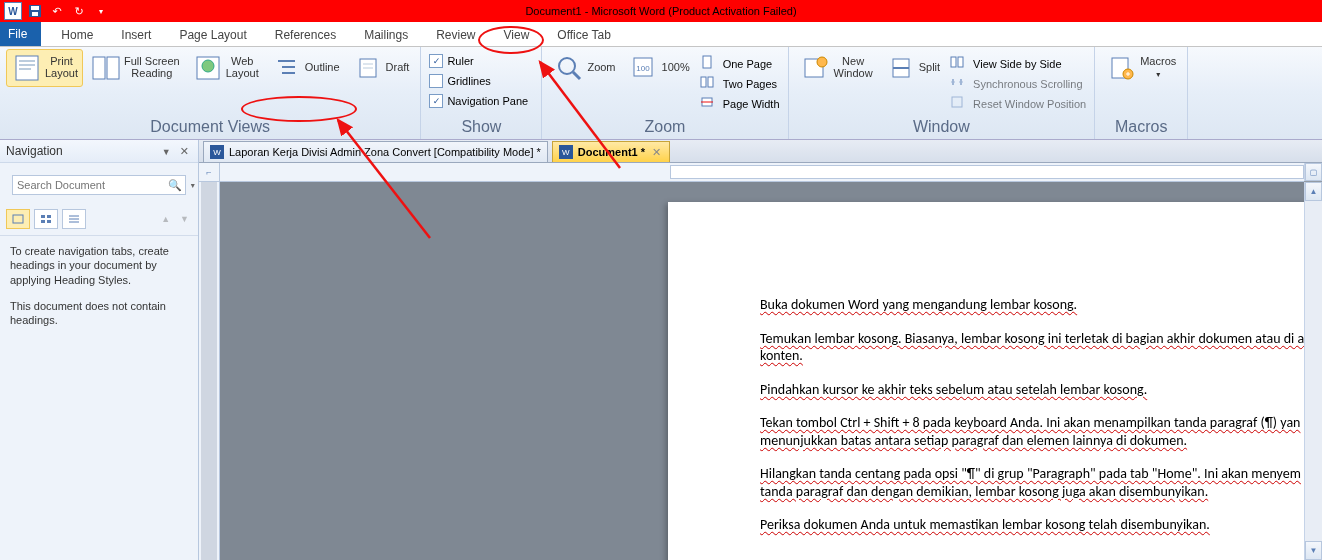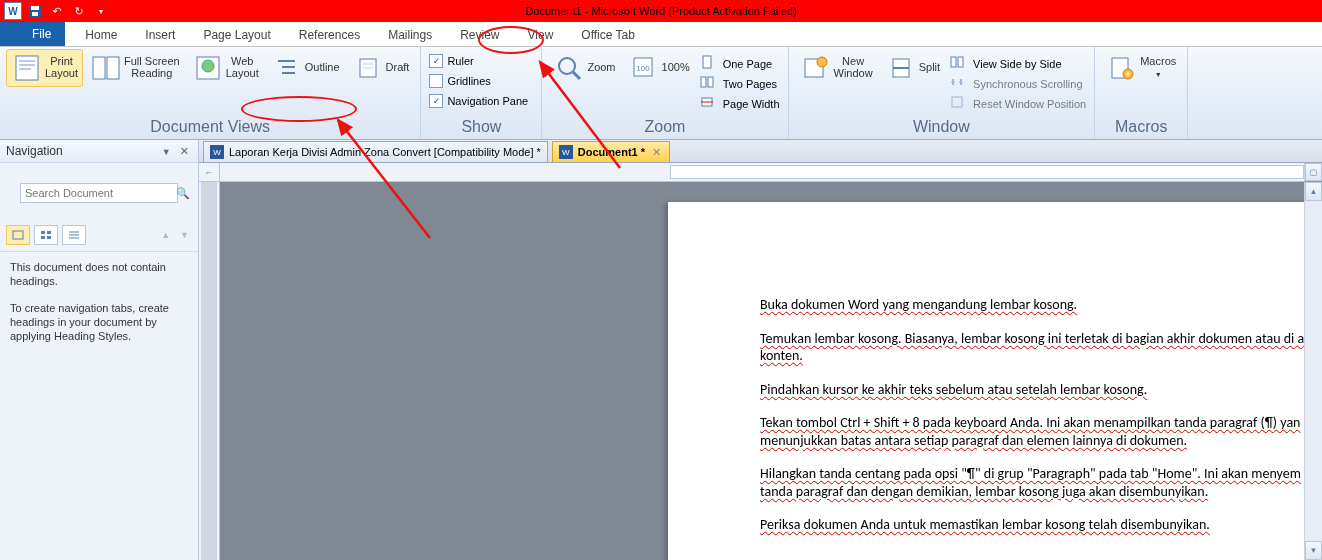--- a/index.html
+++ b/index.html
@@ -2,40 +2,40 @@
 <html><head>
 <meta charset="utf-8">
 <style>
 body{margin:0;font-family:"Segoe UI",Tahoma,sans-serif;font-size:11px;background:#fff;overflow:hidden;width:1322px;height:560px;position:relative}
 .title-bar{height:22px;background:red;display:flex;align-items:center;color:#000;position:relative}
 .qa{display:flex;align-items:center;gap:4px;padding-left:4px}
 .qa-box{width:16px;height:16px;background:#fff;border:1px solid #5b7fb5;display:flex;align-items:center;justify-content:center;color:#2a579a;font-weight:bold;font-size:10px}
 .qa-icon{width:18px;height:16px;display:flex;align-items:center;justify-content:center;color:#fff;cursor:pointer}
 .title-text{position:absolute;left:50%;transform:translateX(-50%);white-space:nowrap}
 .tabs{height:24px;display:flex;align-items:flex-end;background:#fff;border-bottom:1px solid #c5c5c5}
-.file-tab{background:#1a61ac;color:#fff;padding:4px 14px 4px 32px;font-size:12px;height:16px;display:flex;align-items:center;margin-right:6px;cursor:pointer}
+.file-tab{background:#1a61ac;color:#fff;padding:4px 14px 4px 8px;font-size:12px;height:16px;display:flex;align-items:center;margin-right:6px;cursor:pointer}
 .tab{padding:4px 14px;color:#444;cursor:pointer;font-size:12px}
 .ribbon{height:92px;background:linear-gradient(#f6f9fd,#e6eef8 50%,#dde7f3);border-bottom:1px solid #aac;display:flex}
 .group{border-right:1px solid #c5d3e8;padding:2px 6px 0 6px;display:flex;flex-direction:column;justify-content:space-between}
 .group-label{text-align:center;color:#5a6b87;padding-bottom:3px;font-size:16px}
 .group-body{display:flex;align-items:flex-start;gap:2px;flex:1}
 .big-btn{display:flex;flex-direction:row;align-items:center;justify-content:flex-start;padding:2px 4px;gap:2px;cursor:pointer;border:1px solid transparent;border-radius:3px;min-width:40px}
 .big-btn.active{border-color:#f0c858;background:#fdeeb3}
 .big-icon{width:32px;height:32px;display:flex;align-items:center;justify-content:center}
 .btn-label{text-align:center;line-height:1.05;font-size:11px;color:#333}
 .chk-row{display:flex;align-items:center;gap:4px;cursor:pointer;padding:1px 2px}
 .chk{width:12px;height:12px;border:1px solid #7a9cc6;background:#fff;display:flex;align-items:center;justify-content:center;font-size:9px;color:#2a579a}
 .small-btn{display:flex;align-items:flex-end;gap:8px;cursor:pointer;padding:1px 2px}
 .small-icon{width:16px;height:16px;display:flex;align-items:center;justify-content:center}
 .workspace{display:flex;height:420px}
 .nav-panel{width:198px;background:#eef3fa;border-right:1px solid #b7c7de;display:flex;flex-direction:column}
 .np-header{display:flex;align-items:center;justify-content:space-between;padding:4px 6px;background:linear-gradient(#f3f7fd,#e5edf8);border-bottom:1px solid #cdd9ea}
 .np-title{color:#333;font-size:12px}
 .np-ctrl{color:#666;cursor:pointer;padding:0 3px}
-.np-search{margin:20px;display:flex;border:1px solid #b7c7de;background:#fff;align-items:center}
+.np-search{margin:12px;display:flex;border:1px solid #b7c7de;background:#fff;align-items:center}
 .np-search input{border:0;outline:0;flex:1;padding:3px 4px;font-size:11px;color:#888}
 .np-viewbar{display:flex;gap:4px;padding:2px 6px 6px 6px;border-bottom:1px solid #d2dceb;align-items:center}
 .np-viewbtn{width:22px;height:18px;border:1px solid #b7c7de;background:#fff;display:flex;align-items:center;justify-content:center;cursor:pointer;color:#5b7fb5}
 .np-viewbtn.active{background:#fdeeb3;border-color:#f0c858}
 .np-body{padding:8px 10px;color:#333;line-height:1.3}
 .np-body p{margin:0 0 12px 0}
 .doc-area{flex:1;background:#939ba5;position:relative;display:flex;flex-direction:column}
 .doctabs{height:22px;background:linear-gradient(#e7ecf4,#d7dfeb);display:flex;align-items:flex-end;border-bottom:1px solid #9aa8bd}
 .doctab{height:20px;display:flex;align-items:center;padding:0 6px;gap:5px;border:1px solid #9aa8bd;border-bottom:0;background:linear-gradient(#f1f5fb,#e0e8f3);margin-left:4px;cursor:pointer;font-size:11px;max-width:420px;overflow:hidden;white-space:nowrap}
 .doctab.active{background:linear-gradient(#ffe9a5,#ffd24a);border-color:#c7a43a}
@@ -320,22 +320,22 @@
             <line x1="1" y1="2" x2="11" y2="2" stroke="#5b7fb5"></line>
             <line x1="1" y1="5" x2="11" y2="5" stroke="#5b7fb5"></line>
             <line x1="1" y1="8" x2="11" y2="8" stroke="#5b7fb5"></line>
           </svg>
         </div>
       <div style="flex:1"></div>
       <span class="np-ctrl" style="font-size:9px;opacity:.4">▲</span>
       <span class="np-ctrl" style="font-size:9px;opacity:.4">▼</span>
     </div>
     <div class="np-body">
+      <p>To create navigation tabs, create headings in your document by applying Heading Styles.</p>
       <p>This document does not contain headings.</p>
-      <p>To create navigation tabs, create headings in your document by applying Heading Styles.</p>
     </div>
   </div>
 
   <div class="doc-area">
     <div class="doctabs">
       <div class="doctab">
         <span style="width:14px;height:14px;background:#2a579a;color:#fff;font-size:8px;display:flex;align-items:center;justify-content:center">W</span>
         <span>Laporan Kerja Divisi Admin Zona Convert [Compatibility Mode] *</span>
       </div>
       <div class="doctab active">

